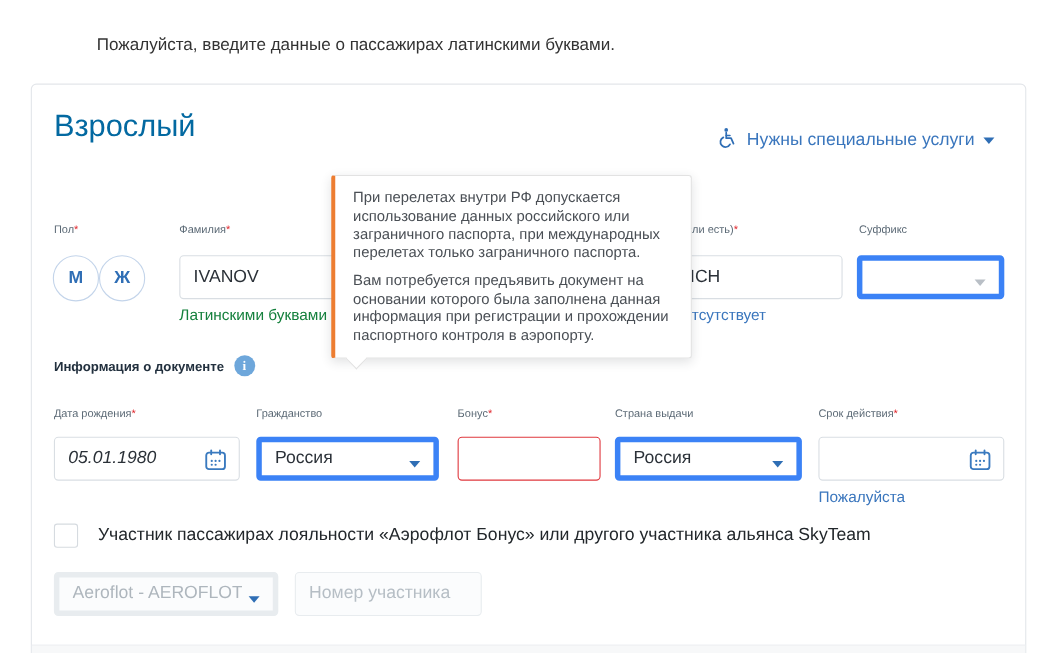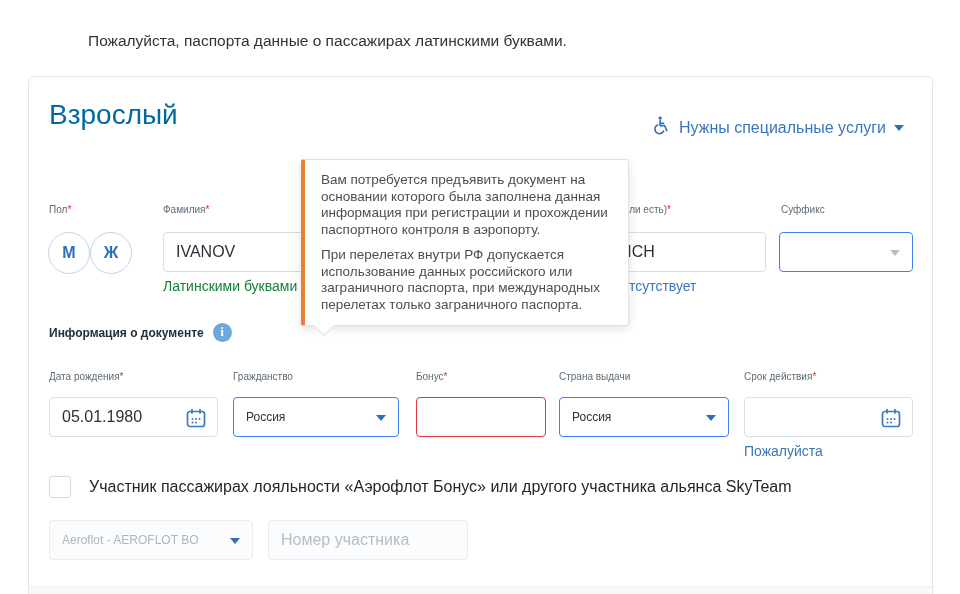--- a/index.html
+++ b/index.html
@@ -25,25 +25,25 @@
 
   .flabel { position: absolute; font-size: 10px; color: #5c6a76; white-space: nowrap; }
   .hint   { position: absolute; font-size: 14px; color: #15803d; white-space: nowrap; }
   .link   { position: absolute; font-size: 14px; color: #3a76bd; white-space: nowrap; cursor: pointer; }
 
   .input { position: absolute; height: 40px; background: #fff; border: 1px solid #d9dee3; border-radius: 4px;
            font-size: 16px; color: #2b3138; padding: 0 12px; font-family: "Liberation Sans", sans-serif;
            display: flex; align-items: center; }
   input.input { display: inline-block; line-height: 38px; }
   .input.error { border-color: #e0383e; }
-  .withicon { padding-right: 53px; }
+  .withicon { padding-right: 53px; font-style: italic; }
   .fieldicon { position: absolute; top: 9px; right: 10px; width: 22px; height: 22px; cursor: pointer; }
 
-  .select { position: absolute; height: 40px; background: #fff; border: 1px solid #3b82f6; border-radius: 4px;
-            font-size: 12px; color: #2b3138; padding: 0 28px 0 12px; display: flex; align-items: center;
+  .select { position: absolute; height: 40px; background: #fff; border: 5px solid #3b82f6; border-radius: 4px;
+            font-size: 16px; color: #2b3138; padding: 0 28px 0 12px; display: flex; align-items: center;
             justify-content: space-between; cursor: pointer; }
   .select .tri-blue, .select .tri-gray { position: absolute; right: 12px; top: 17px; }
 
   .gender-btn { position: absolute; width: 42px; height: 42px; border-radius: 50%; border: 1px solid #c3d4ea;
                 background: #fff; color: #2f6eb5; font-size: 16px; font-weight: bold;
                 display: flex; align-items: center; justify-content: center; cursor: pointer; }
 
   .tooltip { position: absolute; left: 272px; top: 82px; width: 328px; z-index: 5; background: #fff;
              border: 1px solid #e2e2e2; border-left: 4px solid #ed7d31; border-radius: 3px;
              box-shadow: 0 3px 10px rgba(40,50,60,0.14); padding: 12px 14px 12px 16px; }
@@ -66,21 +66,21 @@
   input.disabled-ctl::placeholder { color: #b6bec5; }
 
   .bottom-strip { position: absolute; left: 0; top: 509px; width: 100%; height: 131px;
                   background: #f7f8f9; border-top: 1px solid #eef0f2; }
 </style>
 </head>
 <body>
 
 <div class="page">
 
-  <div class="intro">Пожалуйста, паспорта данные о пассажирах латинскими буквами.</div>
+  <div class="intro">Пожалуйста, введите данные о пассажирах латинскими буквами.</div>
 
   <div class="card">
 
     <div class="card-title">Взрослый</div>
 
     <div class="services">
       <span>
         <svg width="20" height="21" viewBox="0 0 20 21" fill="none">
           <circle cx="9.2" cy="3.1" r="1.7" fill="#2f6eb5"></circle>
           <path d="M9.2 5.6 V10.6 H13.6 L15.8 15.6" stroke="#2f6eb5" stroke-width="1.6" fill="none" stroke-linecap="round" stroke-linejoin="round"></path>
@@ -105,22 +105,22 @@
     <input class="input" style="left: 526px; top: 155px; width: 211px;" value="IVANOVICH">
     <div class="link" style="left:589px; top:201px;">Отсутствует</div>
 
     <div class="flabel" style="left:752px; top:127px;">Суффикс</div>
     <div class="select" style="left:750px; top:155px; width:134px;">
       <span></span>
       <span class="tri-gray"></span>
     </div>
 
     <div class="tooltip">
+      <p>При перелетах внутри РФ допускается использование данных российского или заграничного паспорта, при международных перелетах только заграничного паспорта.</p>
       <p>Вам потребуется предъявить документ на основании которого была заполнена данная информация при регистрации и прохождении паспортного контроля в аэропорту.</p>
-      <p>При перелетах внутри РФ допускается использование данных российского или заграничного паспорта, при международных перелетах только заграничного паспорта.</p>
       <div class="arrow"></div>
     </div>
 
     <div class="section-row">
       <span class="section-title">Информация о документе</span>
       <span class="info-icon">i</span>
     </div>
 
     <div class="flabel" style="left:20px; top:294px;"><span>Дата рождения</span><span class="star">*</span></div>
     <div class="input withicon" style="left:20px; top:320px; width:169px;">
@@ -172,17 +172,17 @@
     </div>
     <div class="link" style="left:715px; top:366px;">Пожалуйста</div>
 
     <div class="checkbox"></div>
     <div class="checkbox-label">Участник пассажирах лояльности «Аэрофлот Бонус» или другого участника альянса SkyTeam</div>
 
     <div class="select disabled-ctl" style="left:20px; top:443px; width:204px;">
       <span style="overflow:hidden; white-space:nowrap;">Aeroflot - AEROFLOT BO</span>
       <span class="tri-blue"></span>
     </div>
-    <input class="input disabled-ctl" style="left: 239px; top: 443px; width: 200px;" disabled="" placeholder="Номер участника">
+    <input class="input disabled-ctl" style="left: 239px; top: 443px; width: 170px;" disabled="" placeholder="Номер участника">
 
     <div class="bottom-strip"></div>
   </div>
 </div>
 
 </body></html>

